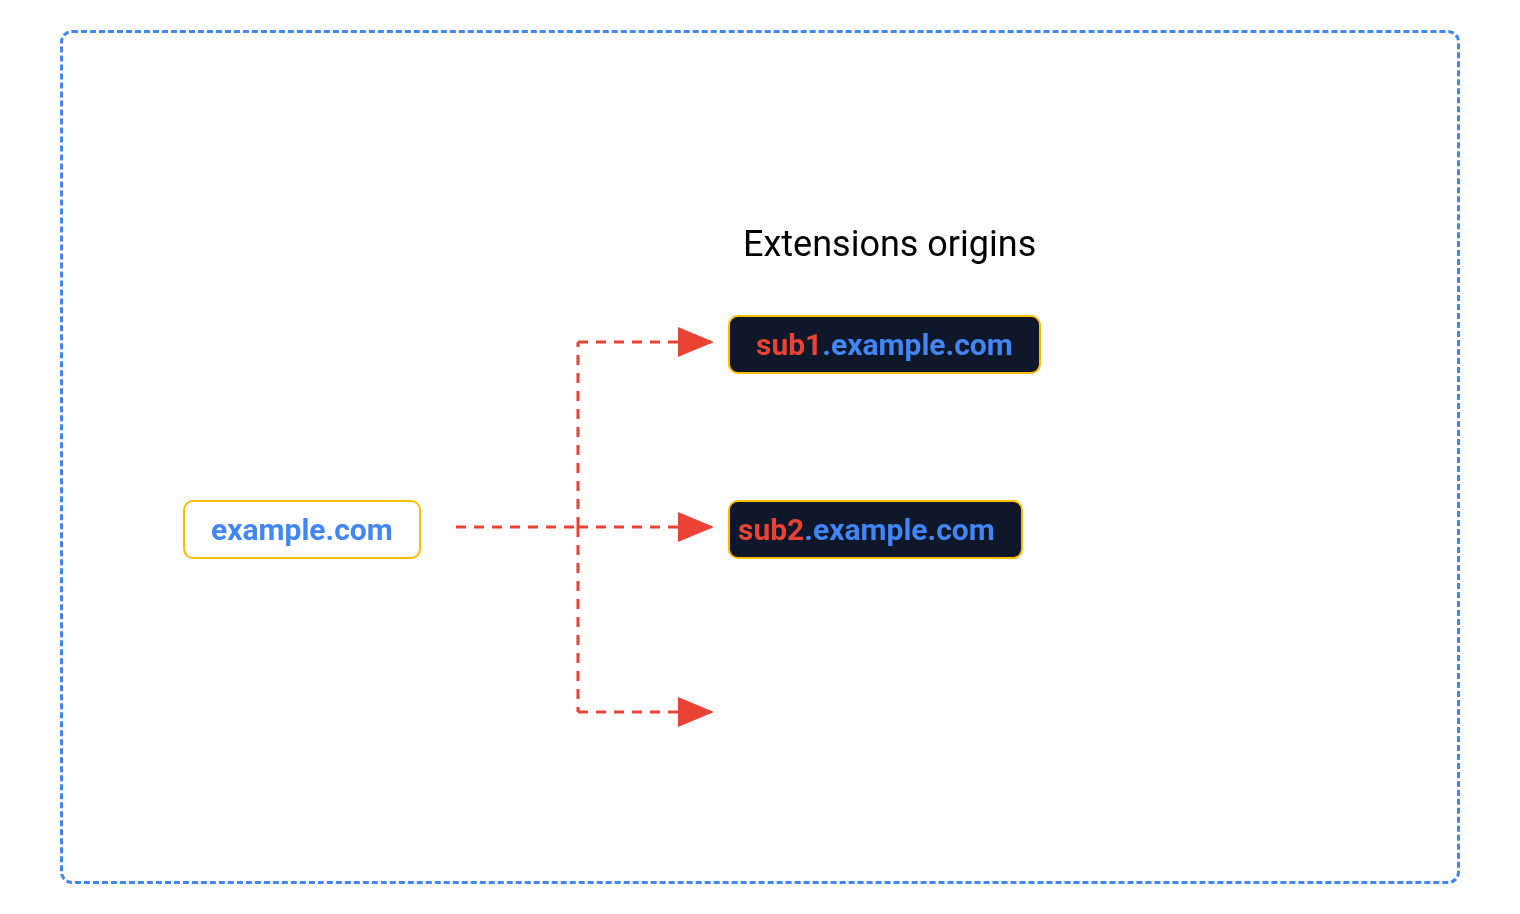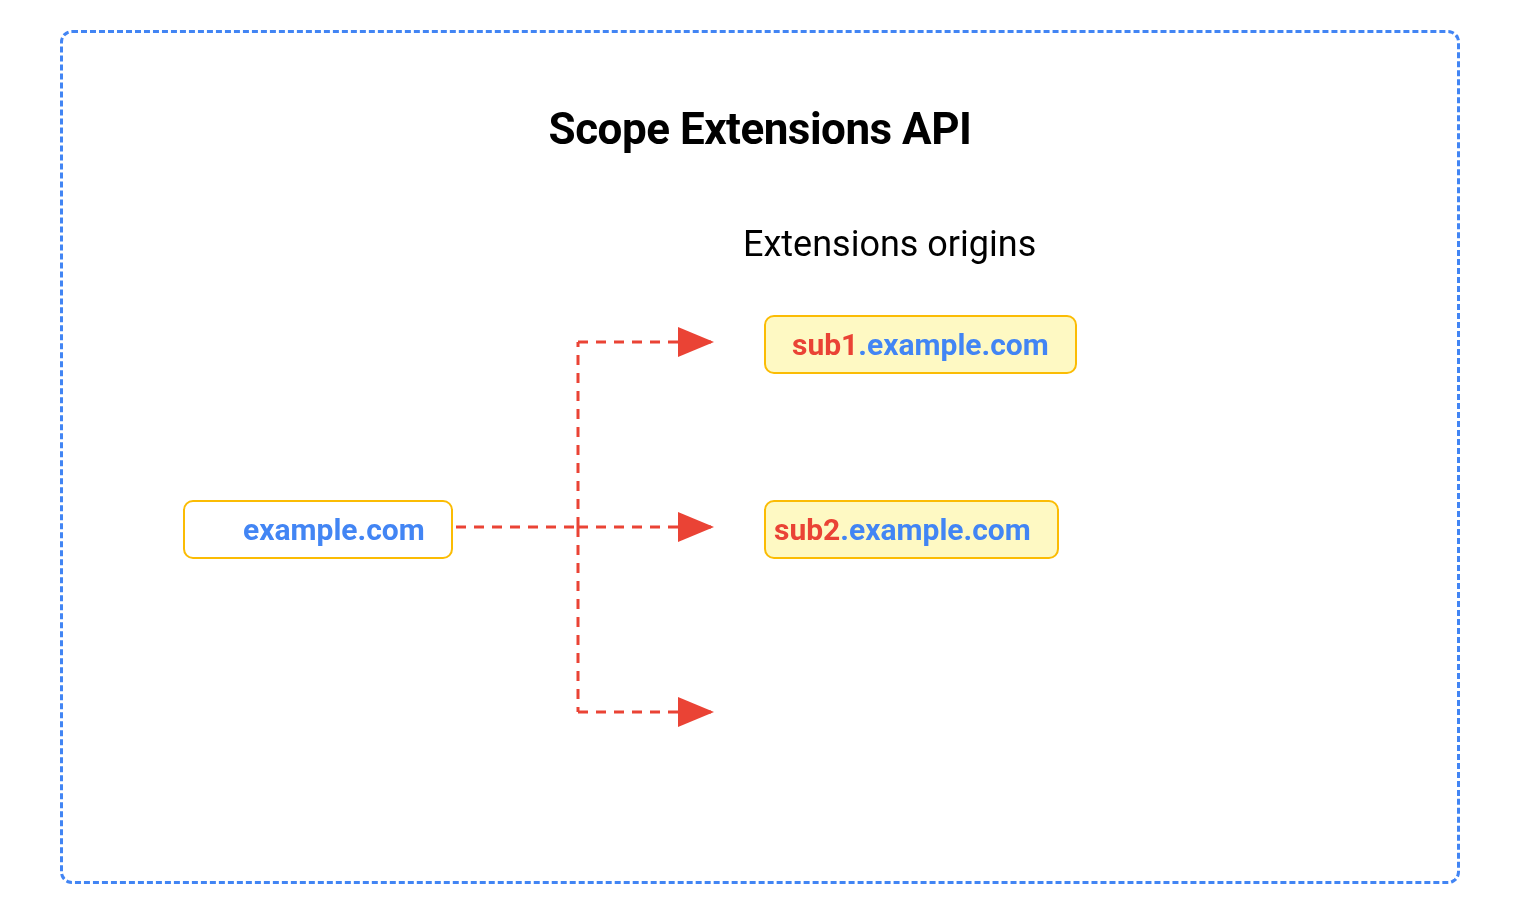--- a/index.html
+++ b/index.html
@@ -52,40 +52,38 @@
       border: 2px solid #FBBC04;
       border-radius: 10px;
       padding: 10px 26px;
       background: #ffffff;
     }
     
     .main-origin-text {
       font-size: 30px;
       font-weight: 700;
       color: #4285F4;
-      margin-left: 32px;
     }
     
     .associated-label {
       position: absolute;
       top: 190px;
       left: 680px;
       font-size: 36px;
       color: #000000;
       font-weight: 400;
     }
     
     .origin-box {
       position: absolute;
       border: 2px solid #FBBC04;
       border-radius: 10px;
       padding: 10px 26px;
-      background: #fef9c3;
+      background: #0f172a;
       left: 665px;
-      margin-left: 36px;
     }
     
     .origin-box-1 { top: 282px; }
     .origin-box-2 { top: 467px; padding-left: 8px; }
     .origin-box-3 { top: 652px; }
     
     .sub-prefix {
       font-size: 30px;
       font-weight: 700;
       color: #EA4335;
@@ -103,21 +101,20 @@
       left: 0;
       width: 100%;
       height: 100%;
       pointer-events: none;
     }
   </style>
 </head>
 <body>
 
 <div class="container">
-  <h1 class="title">Scope Extensions API</h1>
 
 
   <div class="main-origin-box">
     <span class="main-origin-text">example.com</span>
   </div>
 
   <div class="associated-label">Extensions origins</div>
 
   <div class="origin-box origin-box-1">
     <span class="sub-prefix">sub1</span><span class="domain-part">.example.com</span>

